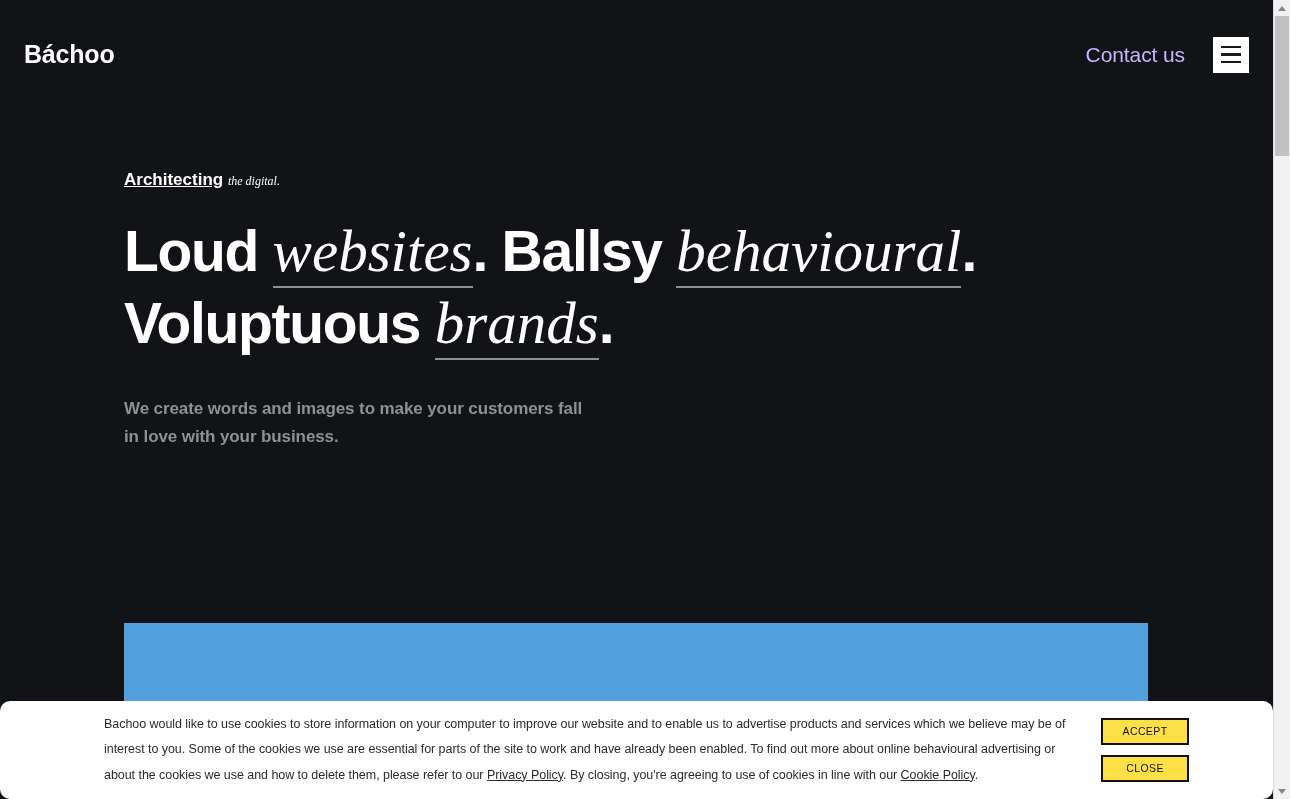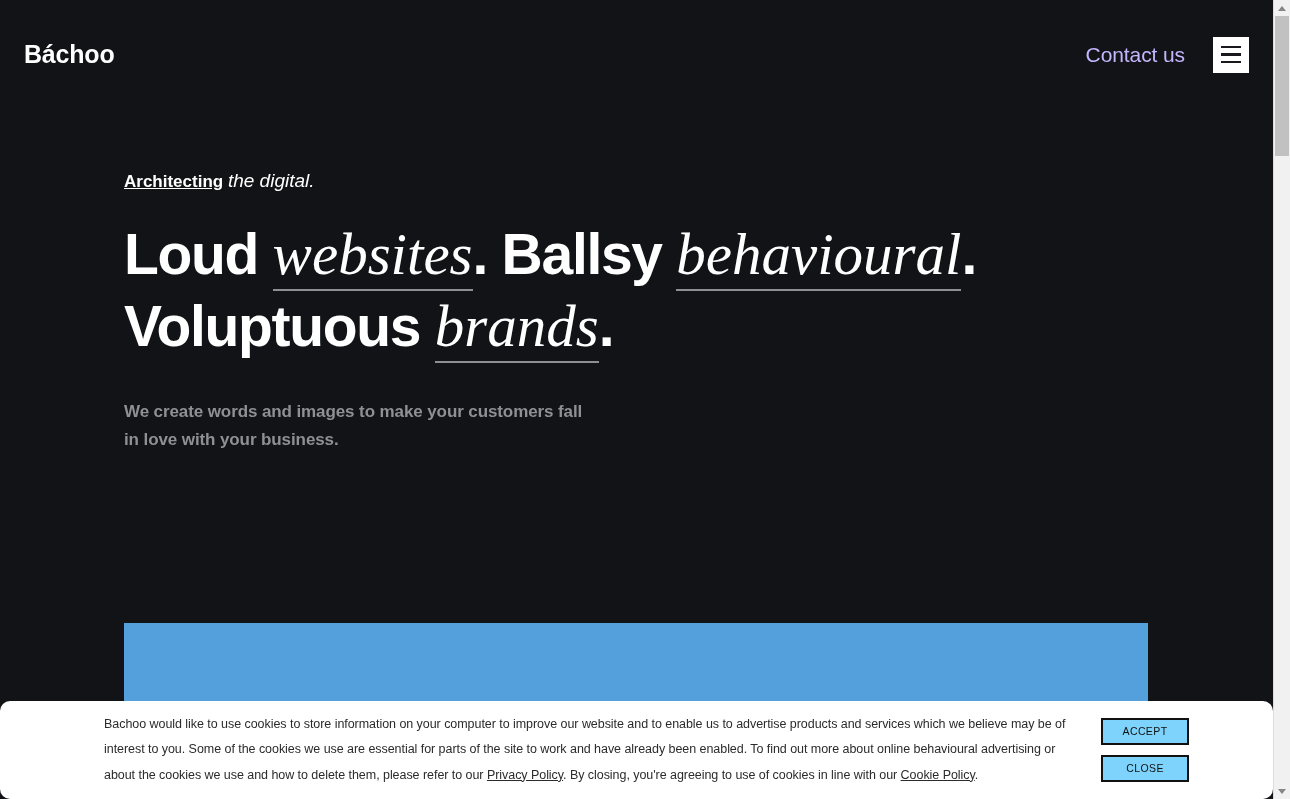--- a/index.html
+++ b/index.html
@@ -91,24 +91,24 @@
 
   .eyebrow {
     font-size: 17px;
     color: #ffffff;
     margin-bottom: 26px;
     line-height: 1.2;
     white-space: nowrap;
   }
   .eyebrow .b { font-weight: bold; text-decoration: underline; }
   .eyebrow .it {
-    font-family: Liberation Sans, sans-serif;
+    font-family: Liberation Serif, serif;
     font-style: italic;
     font-weight: 400;
-    font-size: 19px;
+    font-size: 12px;
   }
 
   .headline {
     font-size: 57px;
     font-weight: bold;
     color: #ffffff;
     line-height: 1.22;
     letter-spacing: -1.3px;
   }
   .headline .serif-u {
@@ -173,21 +173,21 @@
     flex-direction: column;
     gap: 10px;
     margin-left: 22px;
     flex-shrink: 0;
   }
 
   .cookie-btn {
     width: 88px;
     height: 27px;
     border: 2px solid #111111;
-    background: #7dd3fc;
+    background: #fde047;
     font-family: "Liberation Sans", sans-serif;
     font-size: 10.5px;
     color: #111111;
     letter-spacing: 0.4px;
     cursor: pointer;
     line-height: 1;
   }
 
   
   .scrollbar {

